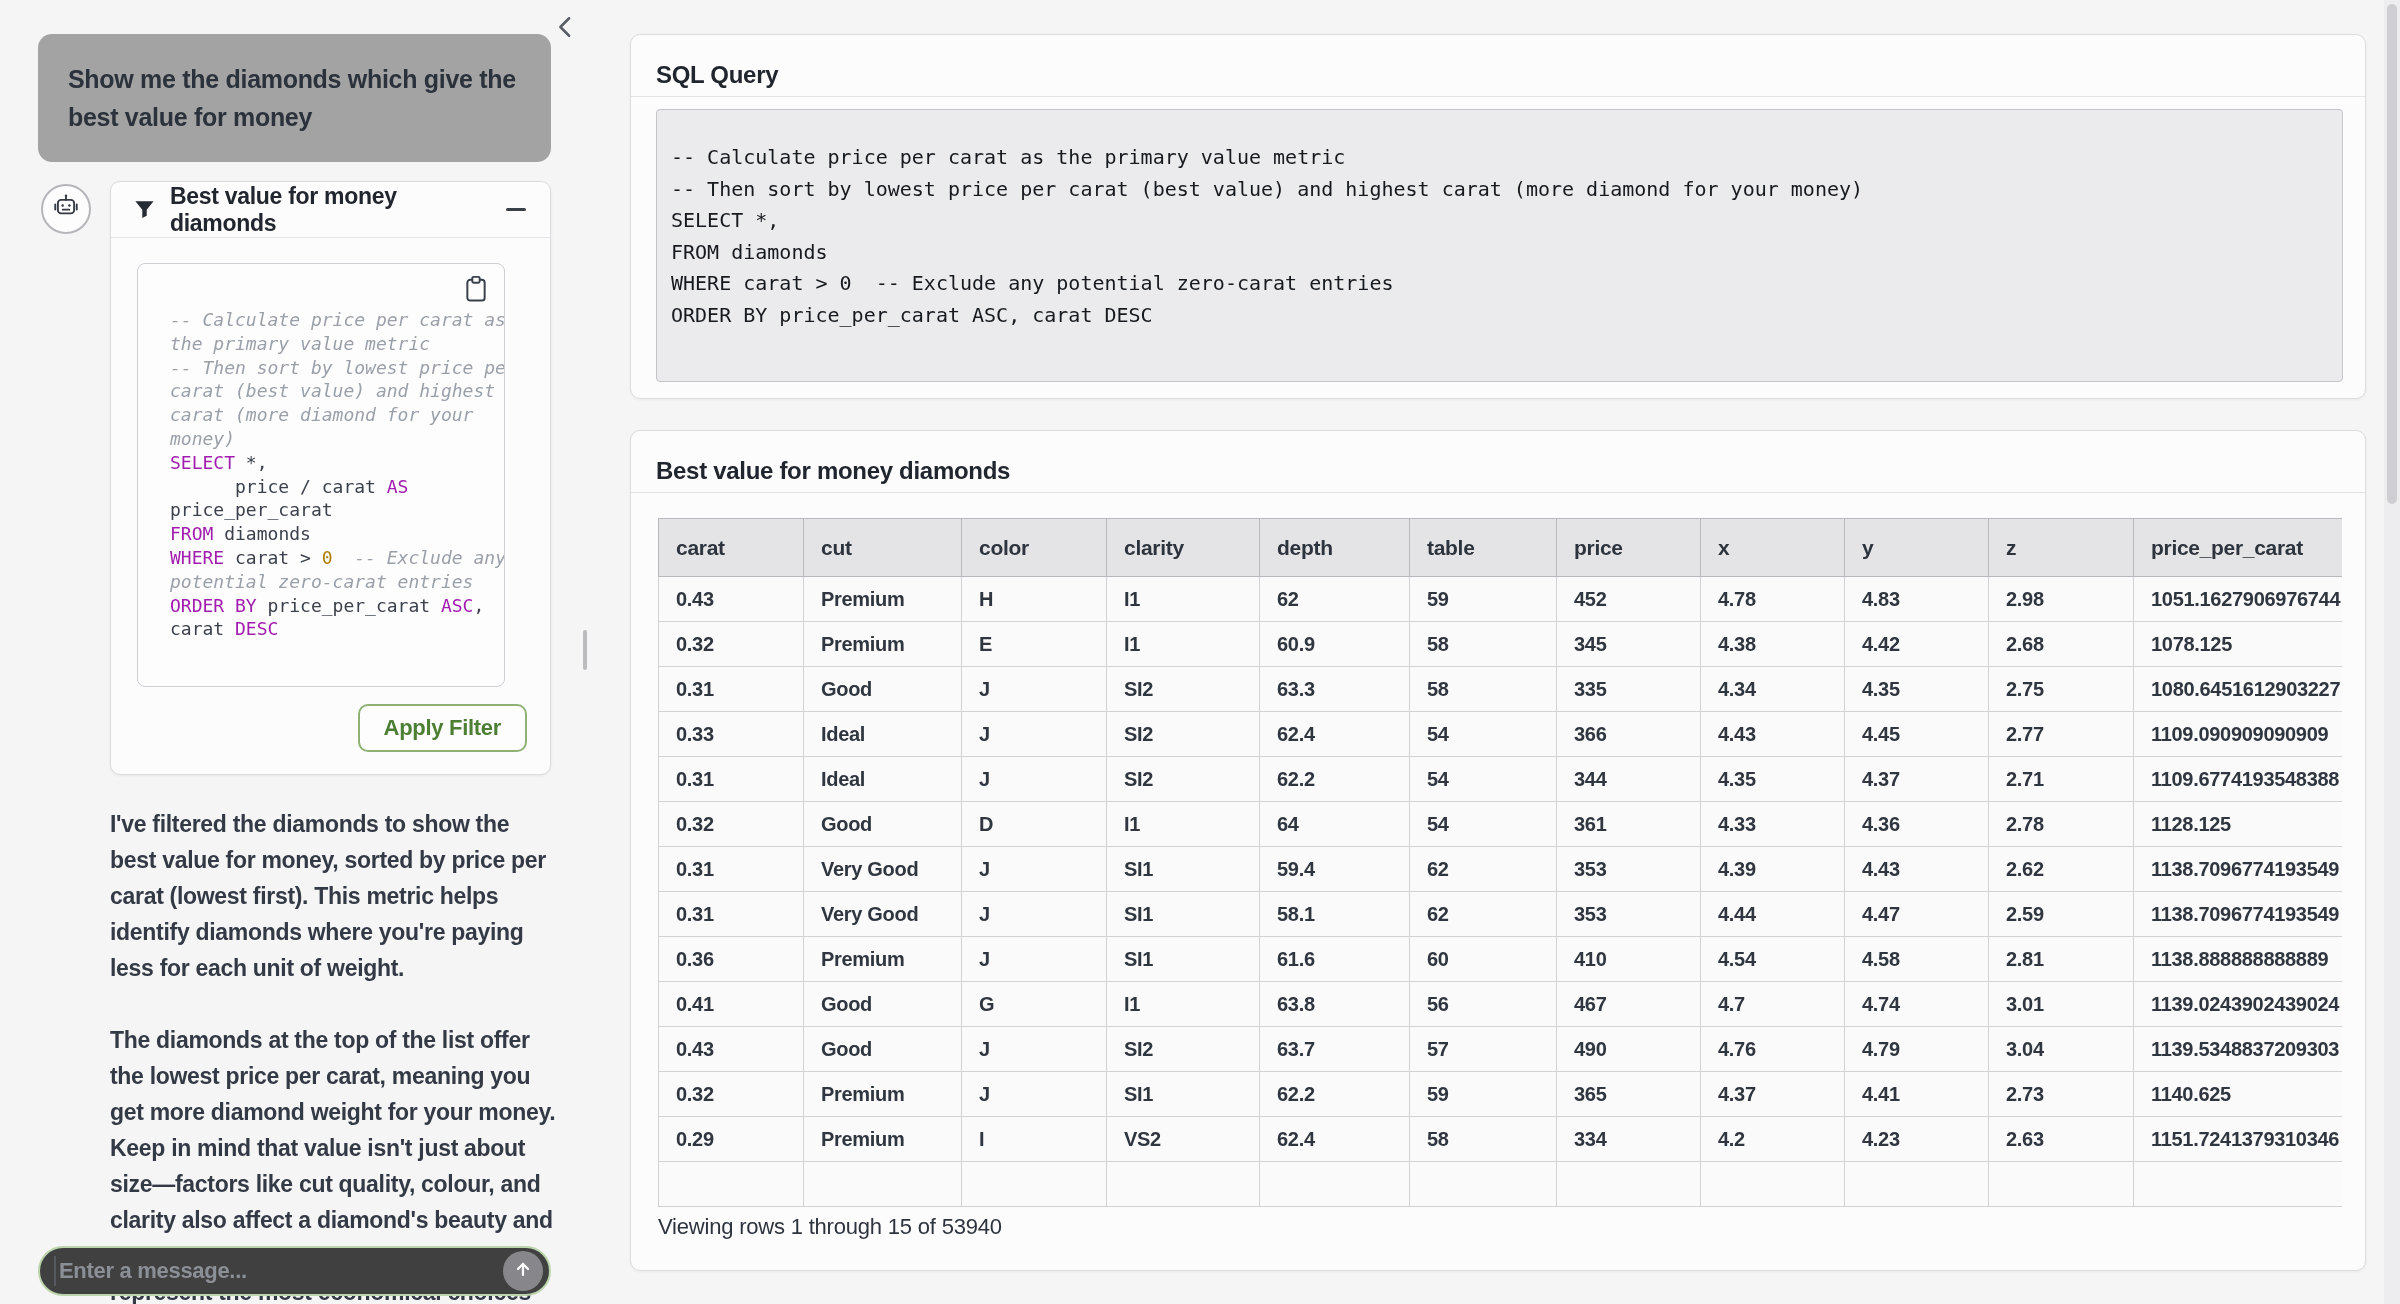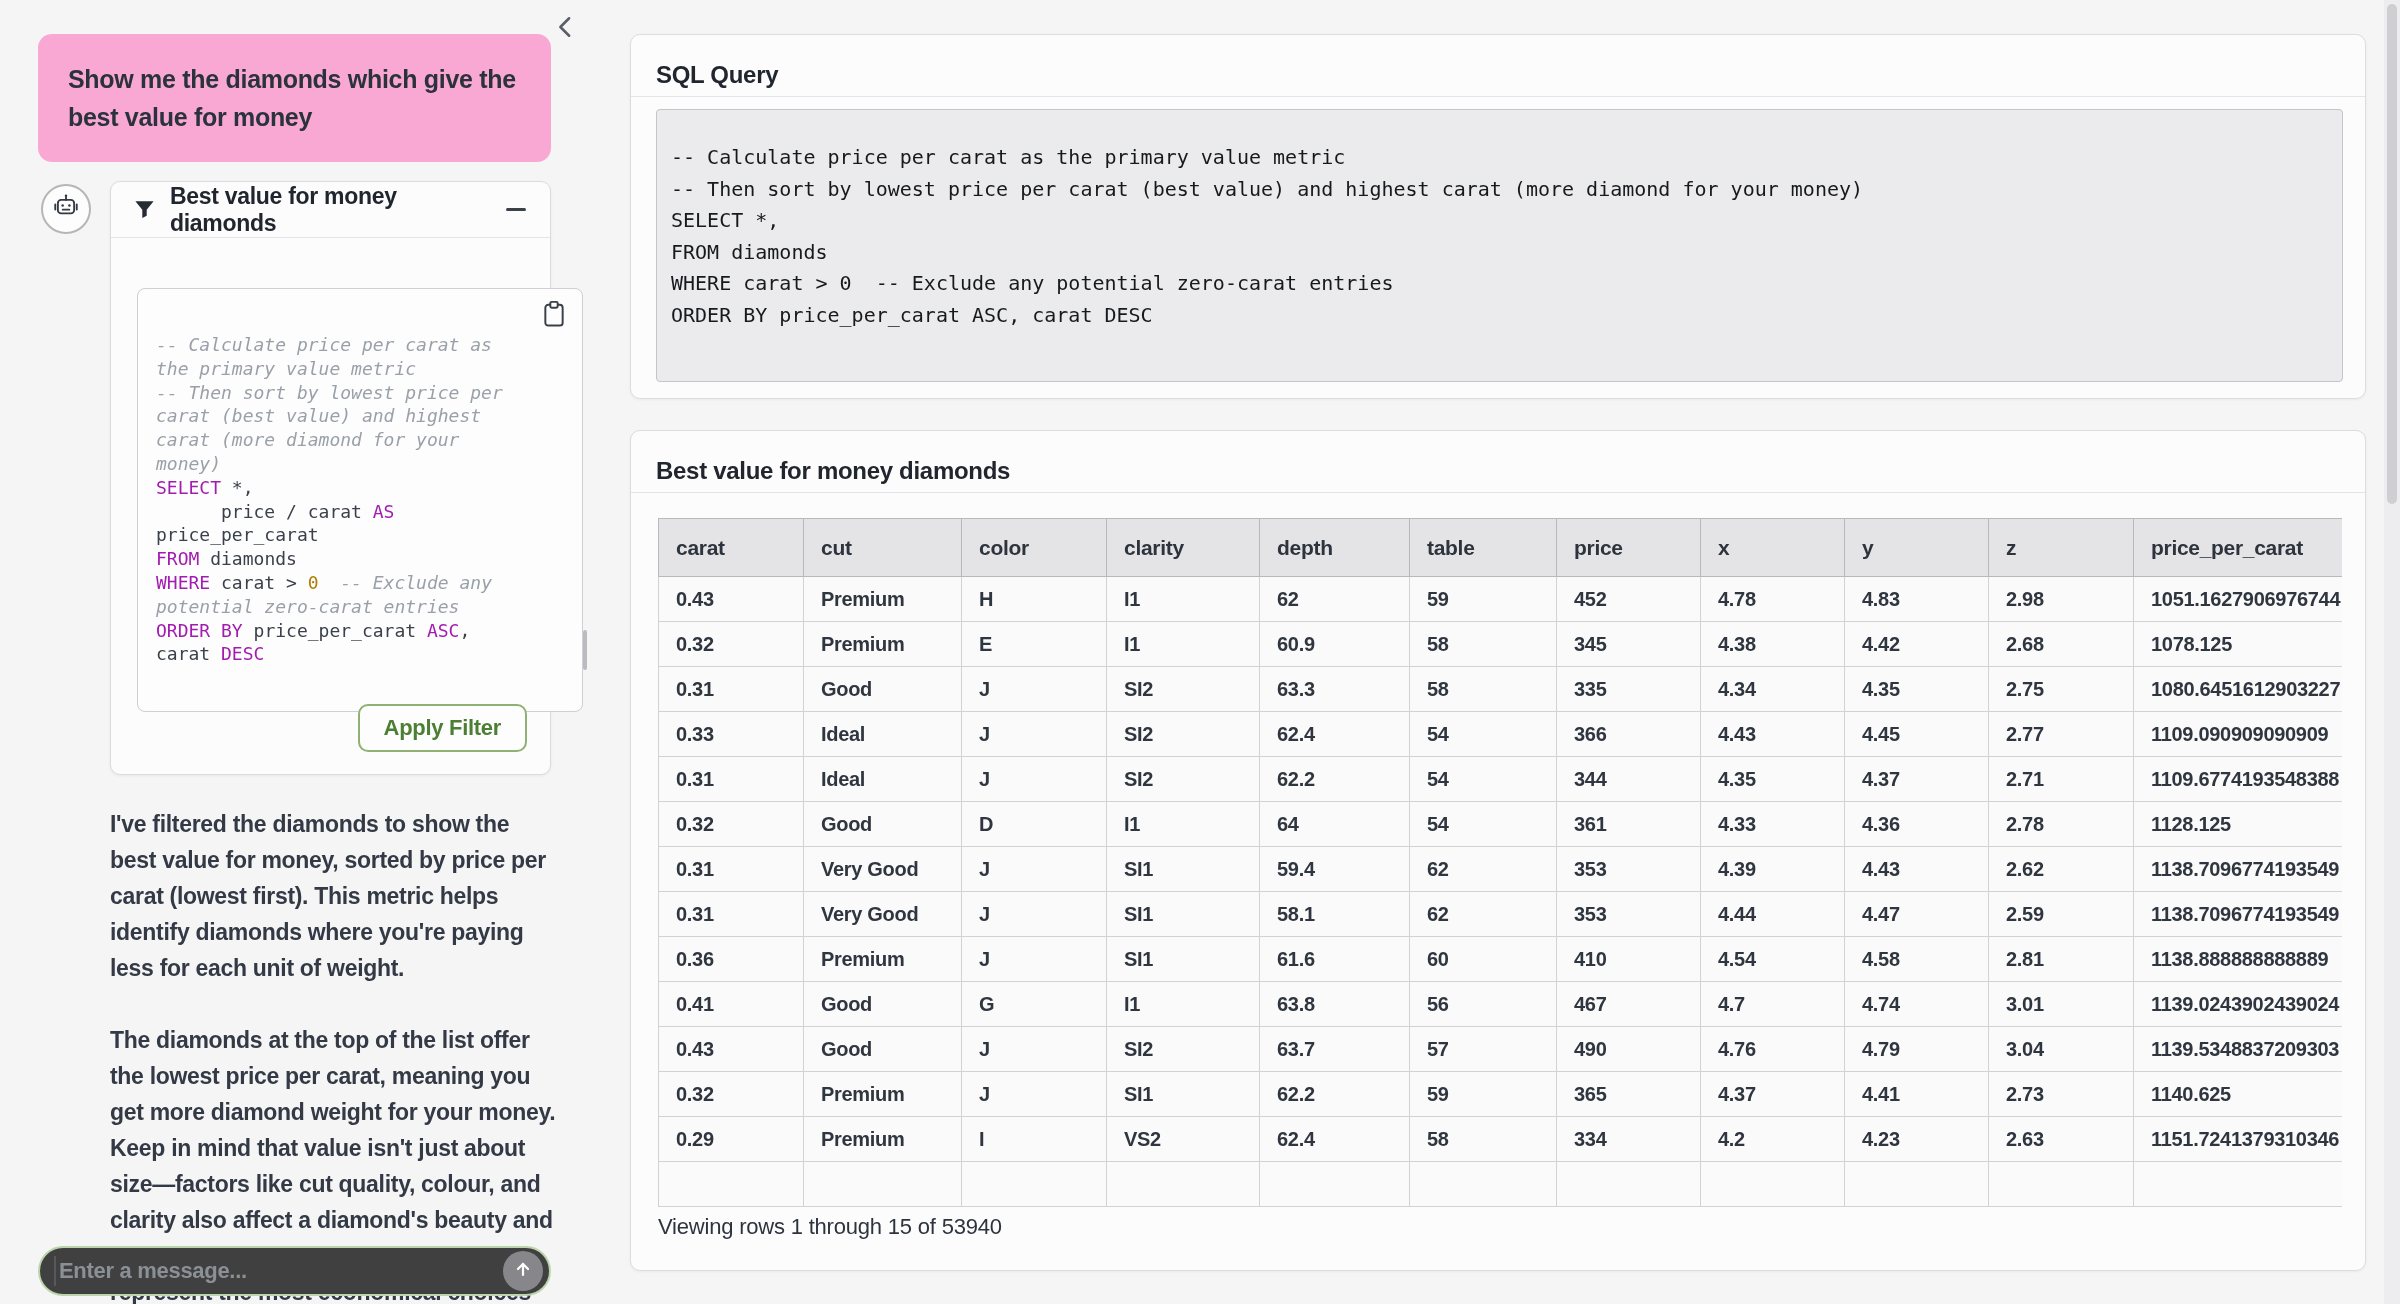--- a/index.html
+++ b/index.html
@@ -1,40 +1,40 @@
 <!DOCTYPE html>
 <html><head>
 <meta charset="utf-8">
 <style>
   html,body{margin:0;padding:0;background:#e9e9ec;}
   .stage{position:relative;width:2400px;height:1304px;background:#f5f5f6;overflow:hidden;
          font-family:"Liberation Sans",sans-serif;color:#2e343e;}
   .abs{position:absolute;}
 
   
-  .user-bubble{left:38px;top:34px;width:513px;box-sizing:border-box;background:#f9a8d4;
+  .user-bubble{left:38px;top:34px;width:513px;box-sizing:border-box;background:#a3a3a3;
                border-radius:14px;padding:26px 30px;font-size:25px;line-height:38px;
                font-weight:bold;letter-spacing:-0.3px;color:#2b323c;}
   .collapse-chevron{left:551px;top:12px;width:30px;height:30px;cursor:pointer;}
   .avatar{left:41px;top:184px;width:46px;height:46px;border:2px solid #b6b6ba;border-radius:50%;
           background:#fdfdfe;display:flex;align-items:center;justify-content:center;}
   .avatar svg{width:30px;height:30px;}
 
   .filter-card{left:110px;top:181px;width:441px;height:594px;box-sizing:border-box;background:#fcfcfd;
                border:1px solid #dcdce0;border-radius:10px;box-shadow:0 1px 3px rgba(0,0,0,.06);}
   .filter-header{position:absolute;left:0;top:0;width:100%;height:56px;border-bottom:1px solid #e4e4e7;
                  display:flex;align-items:center;box-sizing:border-box;padding:0 22px;}
   .funnel{width:23px;height:23px;margin-right:14px;flex:0 0 auto;}
   .filter-title{font-size:23px;font-weight:bold;letter-spacing:-0.3px;color:#21262e;flex:1 1 auto;}
   .minus-btn{width:24px;height:24px;display:flex;align-items:center;justify-content:center;cursor:pointer;}
   .minus-btn div{width:20px;height:3px;background:#3a4048;border-radius:2px;}
 
-  .filter-code{position:absolute;left:26px;top:81px;width:446px;height:424px;box-sizing:border-box;
+  .filter-code{position:absolute;left:26px;top:81px;width:368px;height:424px;box-sizing:border-box;
                background:#fdfdfe;border:1px solid #cfcfd4;border-radius:8px;
-               padding:44px 14px 12px 18px;overflow:hidden;margin-top:25px;}
+               padding:44px 14px 12px 32px;overflow:hidden;}
   .copy-btn{position:absolute;right:14px;top:10px;width:28px;height:30px;cursor:pointer;}
   .codeline{font-family:"DejaVu Sans Mono","Liberation Mono",monospace;font-size:18px;
             line-height:23.8px;white-space:pre;color:#3b414b;}
   .tok-kw{color:#a21caf;}
   .tok-cm{color:#9aa0a8;font-style:italic;}
   .tok-num{color:#b07d00;}
 
   .apply-btn{position:absolute;right:23px;bottom:22px;height:48px;box-sizing:border-box;
              padding:0 24px;background:#fdfdfe;border:2px solid #8fb173;border-radius:10px;
              font-size:22px;font-weight:bold;letter-spacing:-0.3px;color:#4c7f33;

